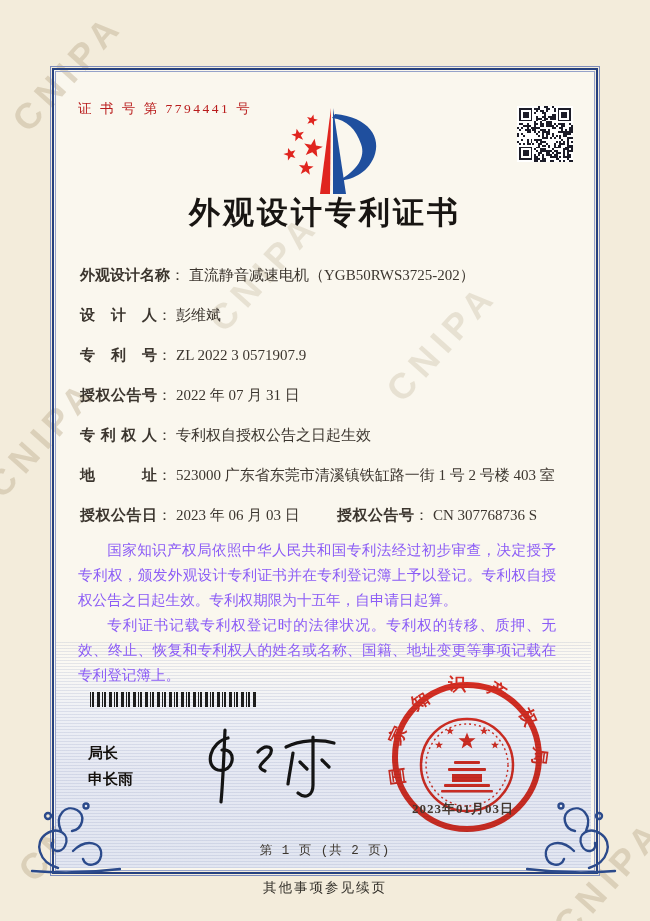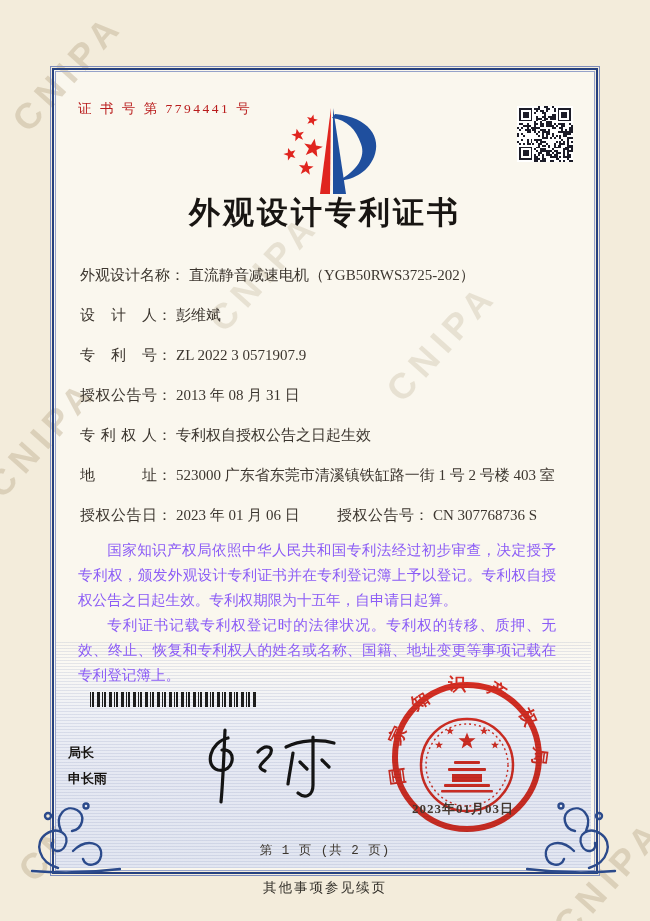--- a/index.html
+++ b/index.html
@@ -17,31 +17,31 @@
   .frame{position:absolute;left:52px;top:68px;width:542px;height:802px;z-index:4;
       border:2px solid #26417f;outline:1px solid #7d8cbc;outline-offset:1px;pointer-events:none;}
   .frame::after{content:"";position:absolute;inset:1px;border:1px solid #95a2c9;}
   .cert-no{position:absolute;left:78px;top:100px;font-size:13.5px;letter-spacing:2.5px;color:#b91c1c;z-index:5;}
   .logo{position:absolute;left:268px;top:104px;z-index:5;}
   .qr{position:absolute;left:517px;top:106px;z-index:5;}
   .title{position:absolute;left:0;top:192px;width:100%;text-align:center;font-size:31px;
       font-weight:bold;letter-spacing:3px;color:#181512;z-index:5;}
   .fields{position:absolute;left:80px;top:266px;width:484px;z-index:5;font-size:15px;color:#3c362f;}
   .field{height:40px;position:relative;}
-  .f-label{display:inline-block;min-width:77px;text-align:justify;text-align-last:justify;vertical-align:top;}
+  .f-label{display:inline-block;min-width:77px;text-align:justify;text-align-last:justify;vertical-align:top;font-weight:bold;}
   .f-colon{margin-right:4px;}
   .f-second{position:absolute;left:257px;top:0;}
   .paras{position:absolute;left:78px;top:538px;width:478px;z-index:5;}
   .paras p{margin:0;text-indent:2em;font-size:14.6px;line-height:25px;text-align:justify;color:#8b5cf6;}
   .barcode{position:absolute;left:90px;top:692px;width:166px;height:15px;overflow:hidden;
       white-space:nowrap;font-size:0;z-index:5;}
   .barcode span{display:inline-block;height:100%;background:#1d1d1d;}
-  .signer{position:absolute;left:68px;top:740px;z-index:5;
+  .signer{position:absolute;left:88px;top:740px;z-index:5;
       font-family:"Liberation Sans","DejaVu Sans",sans-serif;font-weight:bold;
-      font-size:13px;color:#15120f;line-height:26px;}
+      font-size:15px;color:#15120f;line-height:26px;}
   .sig{position:absolute;left:192px;top:722px;z-index:5;}
   .seal{position:absolute;left:378px;top:668px;z-index:6;mix-blend-mode:multiply;opacity:.95;}
   .seal-date{position:absolute;left:390px;top:800px;width:146px;text-align:center;z-index:7;
       font-size:13px;letter-spacing:1px;color:#43372e;font-weight:bold;}
   .page-num{position:absolute;left:0;top:842px;width:100%;text-align:center;
       font-size:12.5px;letter-spacing:1px;color:#3c362e;z-index:5;font-family:Liberation Mono, monospace;}
   .cont-note{position:absolute;left:0;top:879px;width:100%;text-align:center;
       font-size:13.5px;letter-spacing:2px;color:#33302a;z-index:5;}
   .orn{position:absolute;top:798px;z-index:5;}
   .orn.left{left:26px;}
@@ -380,30 +380,30 @@
     <div class="field">
       <span class="f-label">外观设计名称</span><span class="f-colon">：</span><span>直流静音减速电机（YGB50RWS3725-202）</span>
     </div>
     <div class="field">
       <span class="f-label">设计人</span><span class="f-colon">：</span><span>彭维斌</span>
     </div>
     <div class="field">
       <span class="f-label">专利号</span><span class="f-colon">：</span><span>ZL 2022 3 0571907.9</span>
     </div>
     <div class="field">
-      <span class="f-label">授权公告号</span><span class="f-colon">：</span><span>2013 年 08 月 31 日</span>
+      <span class="f-label">授权公告号</span><span class="f-colon">：</span><span>2022 年 07 月 31 日</span>
     </div>
     <div class="field">
       <span class="f-label">专利权人</span><span class="f-colon">：</span><span>专利权自授权公告之日起生效</span>
     </div>
     <div class="field">
       <span class="f-label">地址</span><span class="f-colon">：</span><span>523000 广东省东莞市清溪镇铁缸路一街 1 号 2 号楼 403 室</span>
     </div>
     <div class="field">
-      <span><span class="f-label">授权公告日</span><span class="f-colon">：</span><span>2023 年 01 月 06 日</span></span>
+      <span><span class="f-label">授权公告日</span><span class="f-colon">：</span><span>2023 年 06 月 03 日</span></span>
       <span class="f-second"><span class="f-label">授权公告号</span><span class="f-colon">：</span><span>CN 307768736 S</span></span>
     </div>
   </div>
 
   <div class="paras">
     <p>国家知识产权局依照中华人民共和国专利法经过初步审查，决定授予专利权，颁发外观设计专利证书并在专利登记簿上予以登记。专利权自授权公告之日起生效。专利权期限为十五年，自申请日起算。</p>
     <p>专利证书记载专利权登记时的法律状况。专利权的转移、质押、无效、终止、恢复和专利权人的姓名或名称、国籍、地址变更等事项记载在专利登记簿上。</p>
   </div>
 
   <div class="barcode" id="barcode-bars"><span style="width: 1px; margin-right: 1px;"></span><span style="width: 2px; margin-right: 3px;"></span><span style="width: 3px; margin-right: 2px;"></span><span style="width: 1px; margin-right: 1px;"></span><span style="width: 2px; margin-right: 3px;"></span><span style="width: 3px; margin-right: 2px;"></span><span style="width: 1px; margin-right: 1px;"></span><span style="width: 2px; margin-right: 3px;"></span><span style="width: 3px; margin-right: 2px;"></span><span style="width: 1px; margin-right: 1px;"></span><span style="width: 2px; margin-right: 3px;"></span><span style="width: 3px; margin-right: 2px;"></span><span style="width: 1px; margin-right: 1px;"></span><span style="width: 2px; margin-right: 3px;"></span><span style="width: 3px; margin-right: 2px;"></span><span style="width: 1px; margin-right: 1px;"></span><span style="width: 2px; margin-right: 3px;"></span><span style="width: 3px; margin-right: 2px;"></span><span style="width: 1px; margin-right: 1px;"></span><span style="width: 2px; margin-right: 3px;"></span><span style="width: 3px; margin-right: 2px;"></span><span style="width: 1px; margin-right: 1px;"></span><span style="width: 2px; margin-right: 3px;"></span><span style="width: 3px; margin-right: 2px;"></span><span style="width: 1px; margin-right: 1px;"></span><span style="width: 2px; margin-right: 3px;"></span><span style="width: 3px; margin-right: 2px;"></span><span style="width: 1px; margin-right: 1px;"></span><span style="width: 2px; margin-right: 3px;"></span><span style="width: 3px; margin-right: 2px;"></span><span style="width: 1px; margin-right: 1px;"></span><span style="width: 2px; margin-right: 3px;"></span><span style="width: 3px; margin-right: 2px;"></span><span style="width: 1px; margin-right: 1px;"></span><span style="width: 2px; margin-right: 3px;"></span><span style="width: 3px; margin-right: 2px;"></span><span style="width: 1px; margin-right: 1px;"></span><span style="width: 2px; margin-right: 3px;"></span><span style="width: 3px; margin-right: 2px;"></span><span style="width: 1px; margin-right: 1px;"></span><span style="width: 2px; margin-right: 3px;"></span><span style="width: 3px; margin-right: 2px;"></span></div>

